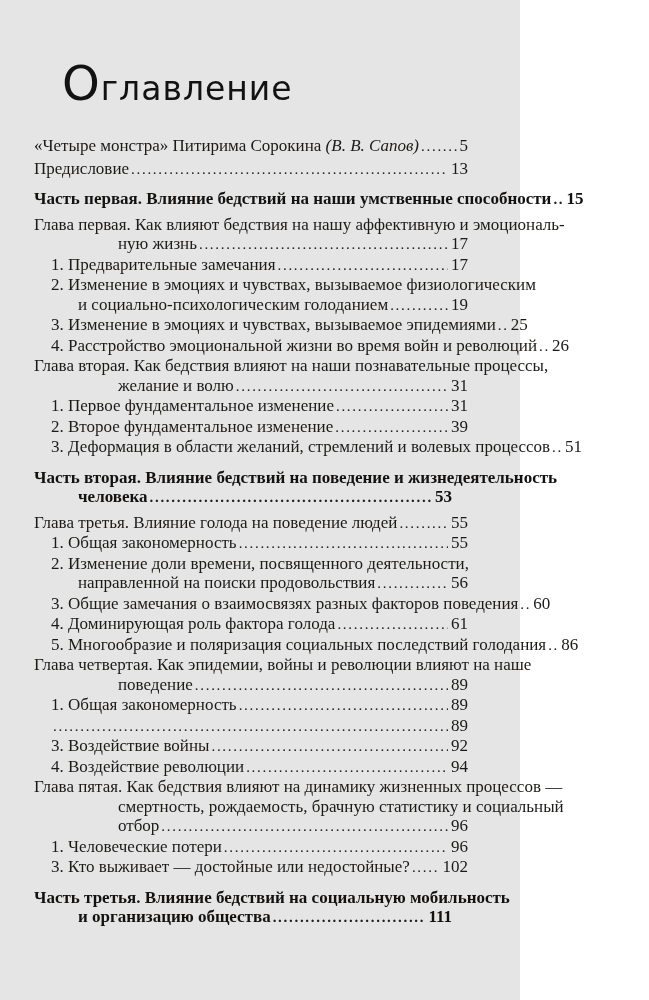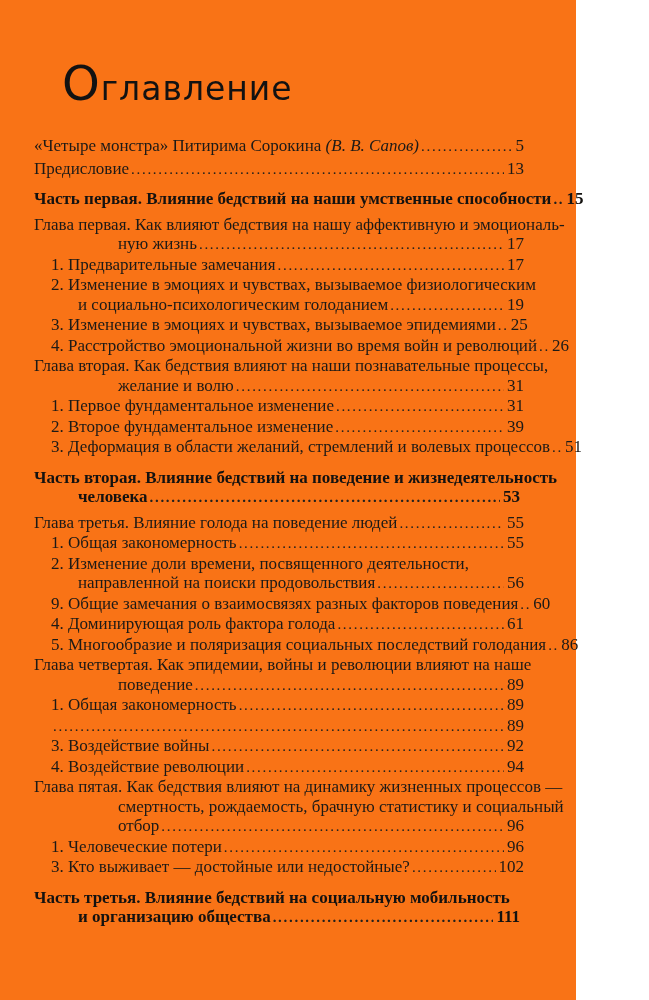--- a/index.html
+++ b/index.html
@@ -11,24 +11,24 @@
     width: 649px;
     height: 1000px;
     font-family: "Liberation Serif", serif;
     font-size: 17px;
     line-height: 19.5px;
     color: #1c1a17;
     overflow: hidden;
   }
   .page {
     box-sizing: border-box;
-    width: 576px;
+    width: 520px;
     height: 1000px;
     padding: 60px 52px 0 34px;
-    background: #f97316;
+    background: #e5e5e5;
   }
   h1.toc-title {
     font-family: "DejaVu Sans", sans-serif;
     font-weight: 400;
     font-size: 33px;
     line-height: 46px;
     letter-spacing: 1px;
     color: #121212;
     margin: 0 0 24px 28px;
   }
@@ -54,21 +54,21 @@
     content: "......................................................................................................................................................................................................";
     letter-spacing: 1.7px;
     font-size: 15px;
     color: #22201d;
   }
   .pg {
     white-space: nowrap;
     text-align: right;
   }
   
-  .s-part { font-weight: bold; color: #141210; margin: 10px 4px 5px 0; }
+  .s-part { font-weight: bold; color: #141210; margin: 10px 16px 5px 0; }
   .s-front { font-weight: normal; }
   .s-front .line { margin-bottom: 2px; }
   .s-chapter { font-weight: normal; }
   .s-item .line { padding-left: 17px; }
   .s-item .line.cont { padding-left: 44px; }
   .s-chapter .line.cont { padding-left: 84px; }
   .s-part .line.cont { padding-left: 44px; }
 </style>
 </head>
 <body>
@@ -198,21 +198,21 @@
           <span class="text"><span>2. Изменение доли времени, посвященного деятельности,</span></span>
         </div>
         <div class="line cont last">
           <span class="text"><span>направленной на поиски продовольствия</span></span>
           <span class="dots"></span>
           <span class="pg">56</span>
         </div>
       </div>
       <div class="entry s-item">
         <div class="line last">
-          <span class="text"><span>9. Общие замечания о взаимосвязях разных факторов поведения</span></span>
+          <span class="text"><span>3. Общие замечания о взаимосвязях разных факторов поведения</span></span>
           <span class="dots"></span>
           <span class="pg">60</span>
         </div>
       </div>
       <div class="entry s-item">
         <div class="line last">
           <span class="text"><span>4. Доминирующая роль фактора голода</span></span>
           <span class="dots"></span>
           <span class="pg">61</span>
         </div>

